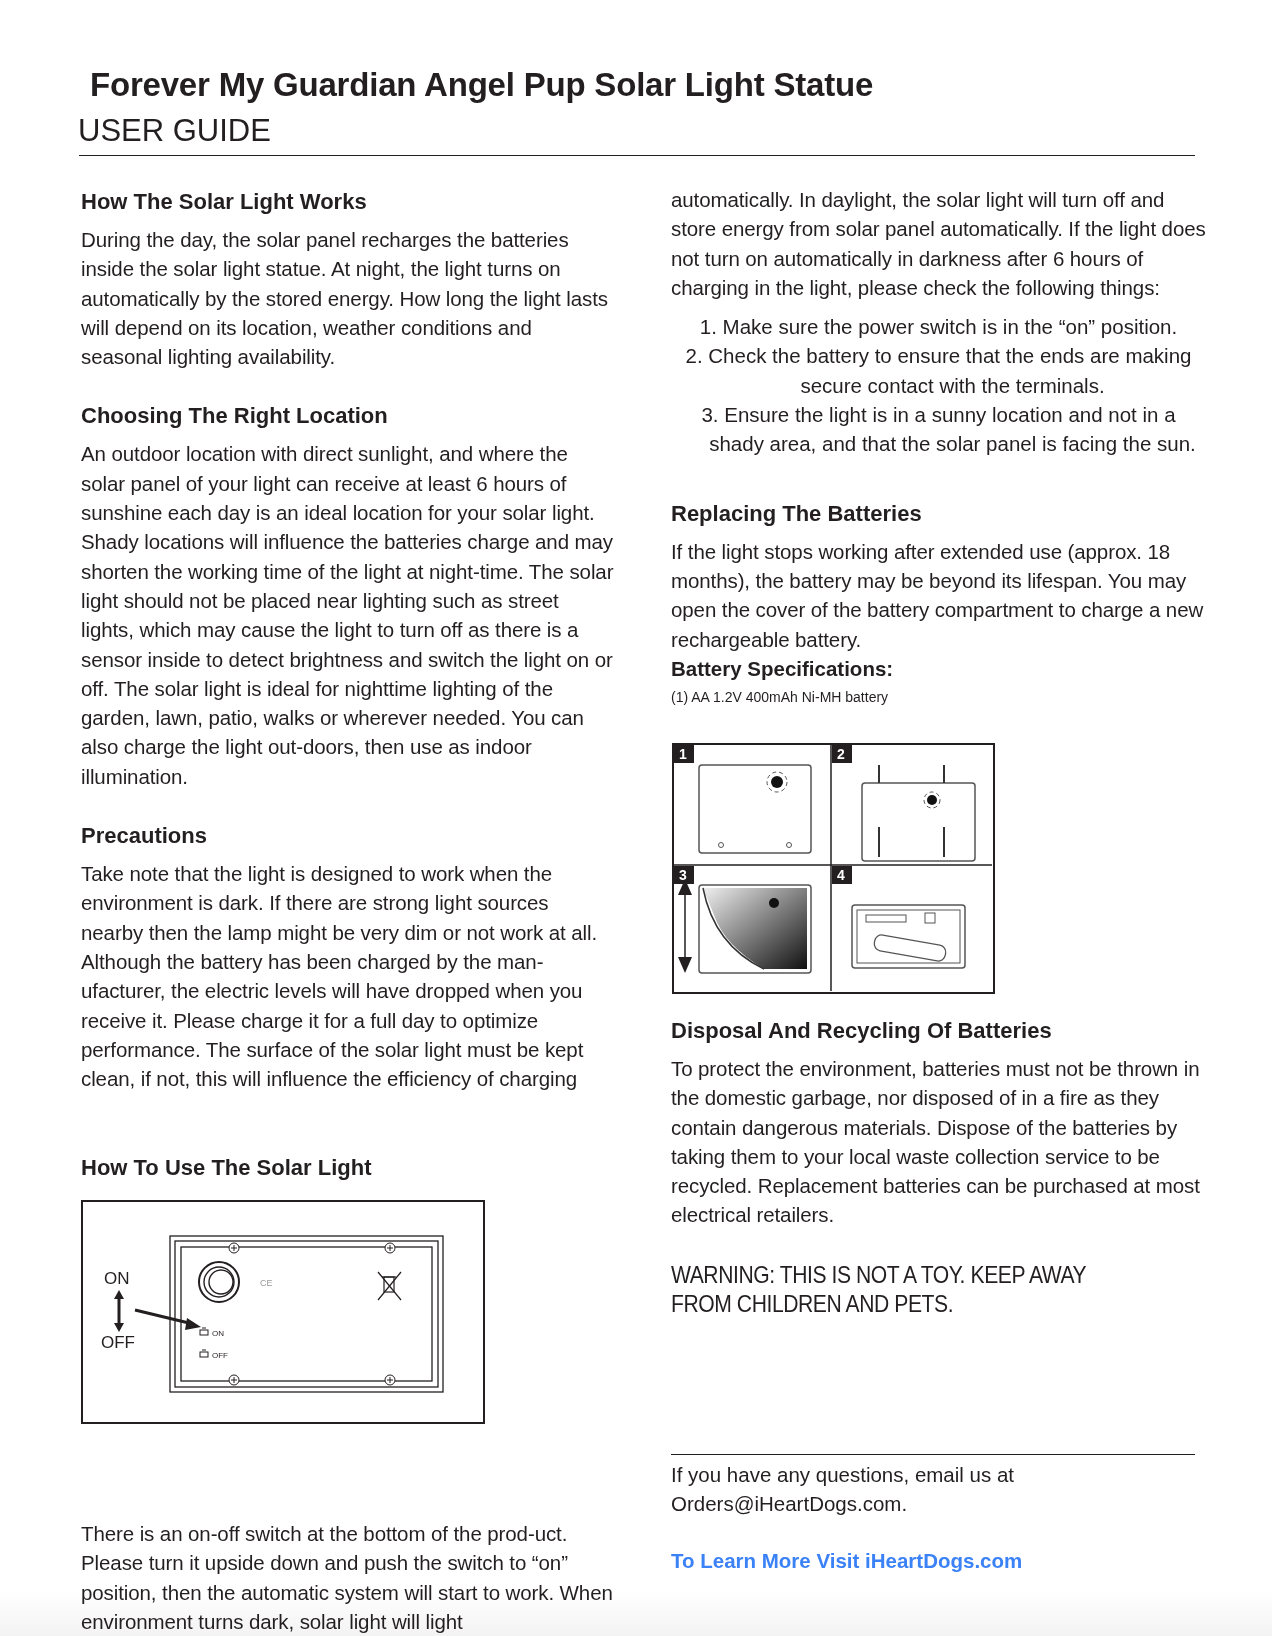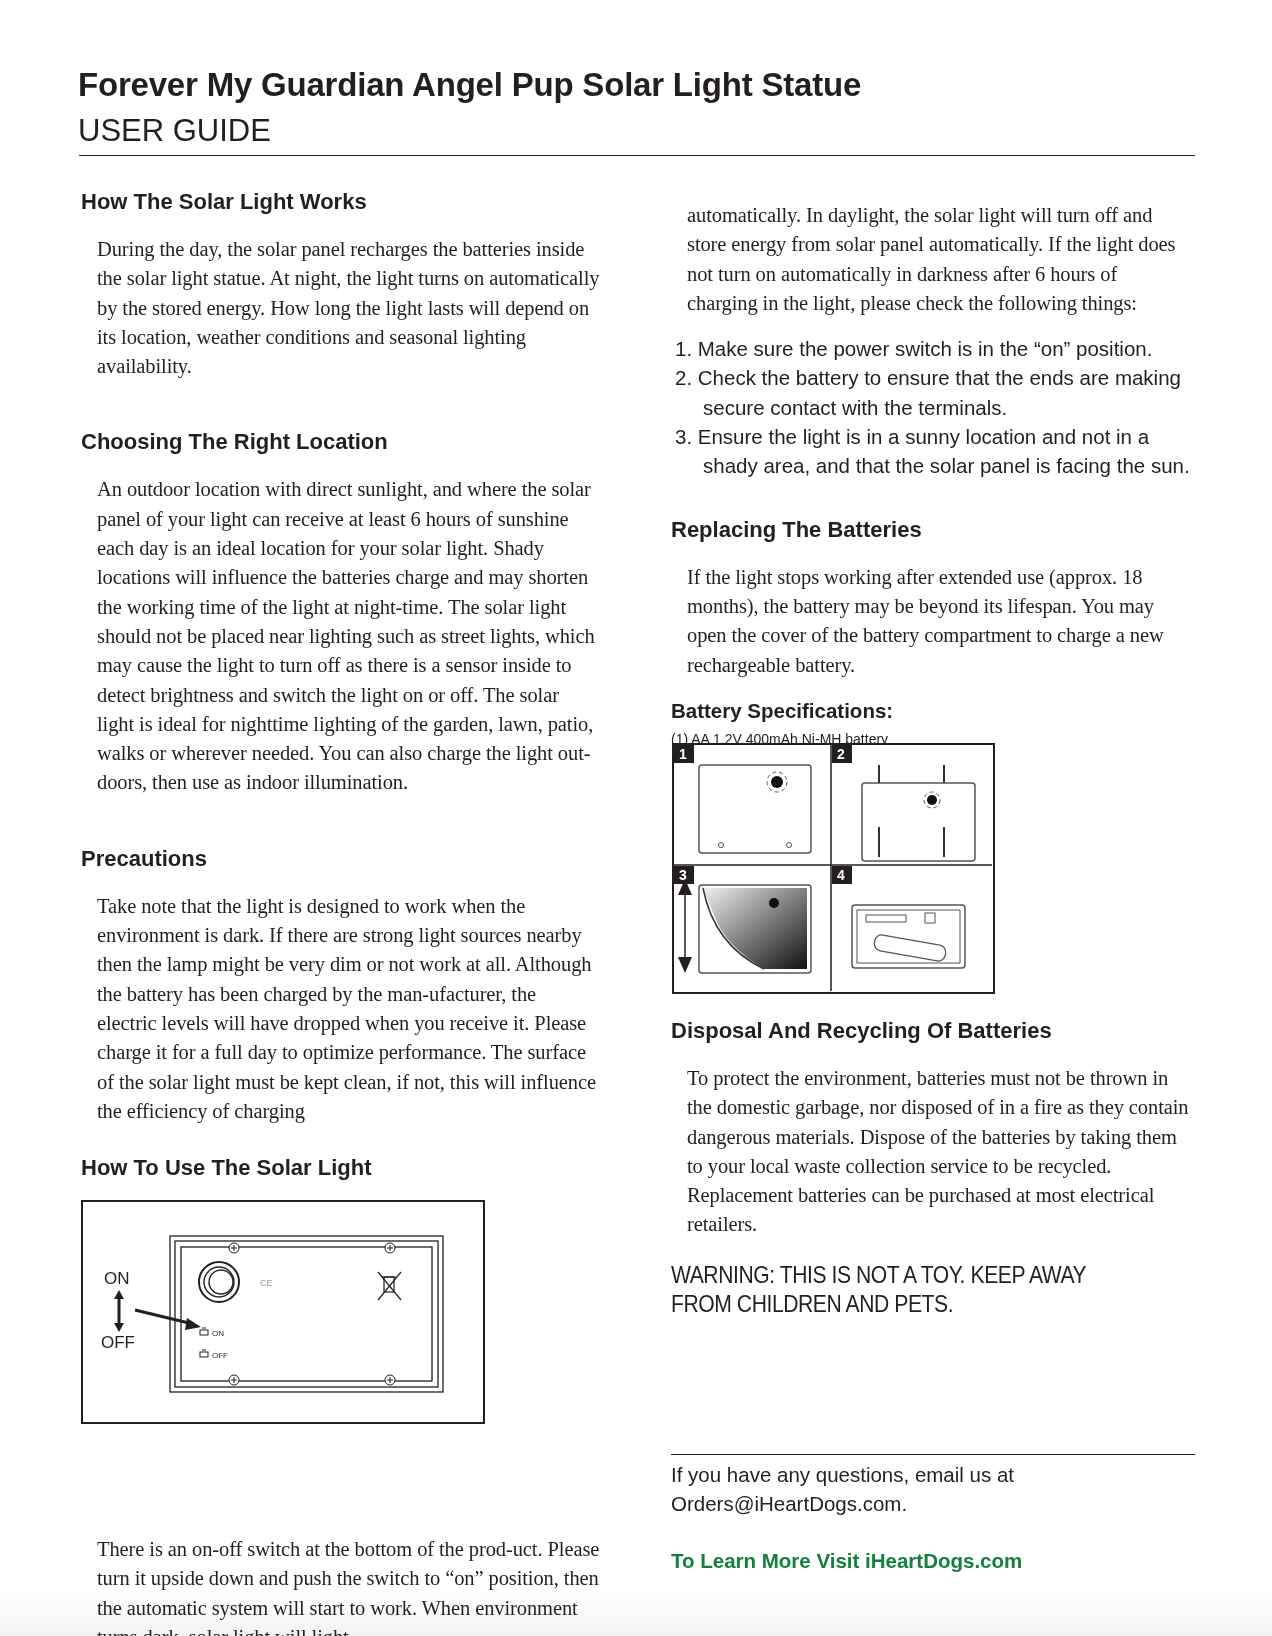--- a/index.html
+++ b/index.html
@@ -3,46 +3,45 @@
 <meta charset="utf-8">
 <style>
   html, body { margin: 0; padding: 0; }
   body {
     width: 1272px; height: 1636px; position: relative; overflow: hidden;
     background: linear-gradient(to bottom, #ffffff 0px, #ffffff 1590px, #f3f3f3 1636px);
     font-family: "Liberation Sans", "DejaVu Sans", sans-serif;
     color: #231f20;
   }
   .page-title {
-    position: absolute; left: 78px; top: 66px;
+    position: absolute; left: 90px; top: 66px;
     font-size: 33px; font-weight: 700; letter-spacing: -0.2px; margin: 0;
     color: #231f20;
   }
   .page-subtitle {
     position: absolute; left: 78px; top: 113px;
     font-size: 31px; font-weight: 400; margin: 0; color: #231f20;
   }
   .header-rule {
     position: absolute; left: 79px; top: 155px; width: 1116px; height: 0;
     border-top: 1.6px solid #231f20;
   }
   .col { position: absolute; width: 535px; }
   .col-left { left: 81px; top: 185px; }
   .col-right { left: 671px; top: 185px; }
   h2.section-heading {
     font-size: 22px; font-weight: 700; margin: 0 0 6px 0; line-height: 34px;
     color: #231f20;
   }
   p.body-text {
-    font-size: 20.5px; line-height: 29.3px; margin: 16px; color: #231f20;
+    font-size: 20.5px; line-height: 29.3px; margin: 0; color: #231f20;
     letter-spacing: -0.1px;
-    font-family: Liberation Serif, serif;
   }
   .spacer-28 { height: 28px; }
-  ol.check-list { list-style: none; margin: 4px; padding: 0; }
+  ol.check-list { list-style: none; margin: 10px; padding: 0; text-align: center; }
   ol.check-list li {
     font-size: 20.5px; line-height: 29.3px; color: #231f20;
     padding-left: 28px; text-indent: -28px;
   }
   .spec-label { font-size: 20.5px; line-height: 29.3px; font-weight: 700; color: #231f20; }
   .spec-value { font-size: 14px; line-height: 29.3px; color: #231f20; }
 
   
   .switch-diagram {
     position: absolute; left: 81px; top: 1200px; width: 404px; height: 224px;
@@ -62,21 +61,21 @@
   .footer-rule {
     position: absolute; left: 671px; top: 1454px; width: 524px; height: 0;
     border-top: 1.6px solid #231f20;
   }
   .footer-contact {
     position: absolute; left: 671px; top: 1460px; width: 520px;
     font-size: 20.5px; line-height: 29.3px; color: #231f20; margin: 0;
   }
   .footer-link {
     position: absolute; left: 671px; top: 1546px;
-    font-size: 20.5px; font-weight: 700; line-height: 29px; color: #15803d;
+    font-size: 20.5px; font-weight: 700; line-height: 29px; color: #3b82f6;
     text-decoration: none;
   }
   .howto-body { position: absolute; left: 81px; top: 1519px; width: 535px; }
   .howto-heading { position: absolute; left: 81px; top: 1151px; width: 535px; }
 </style>
 </head>
 <body>
 
 <h1 class="page-title">Forever My Guardian Angel Pup Solar Light Statue</h1>
 <div class="page-subtitle">USER GUIDE</div>

